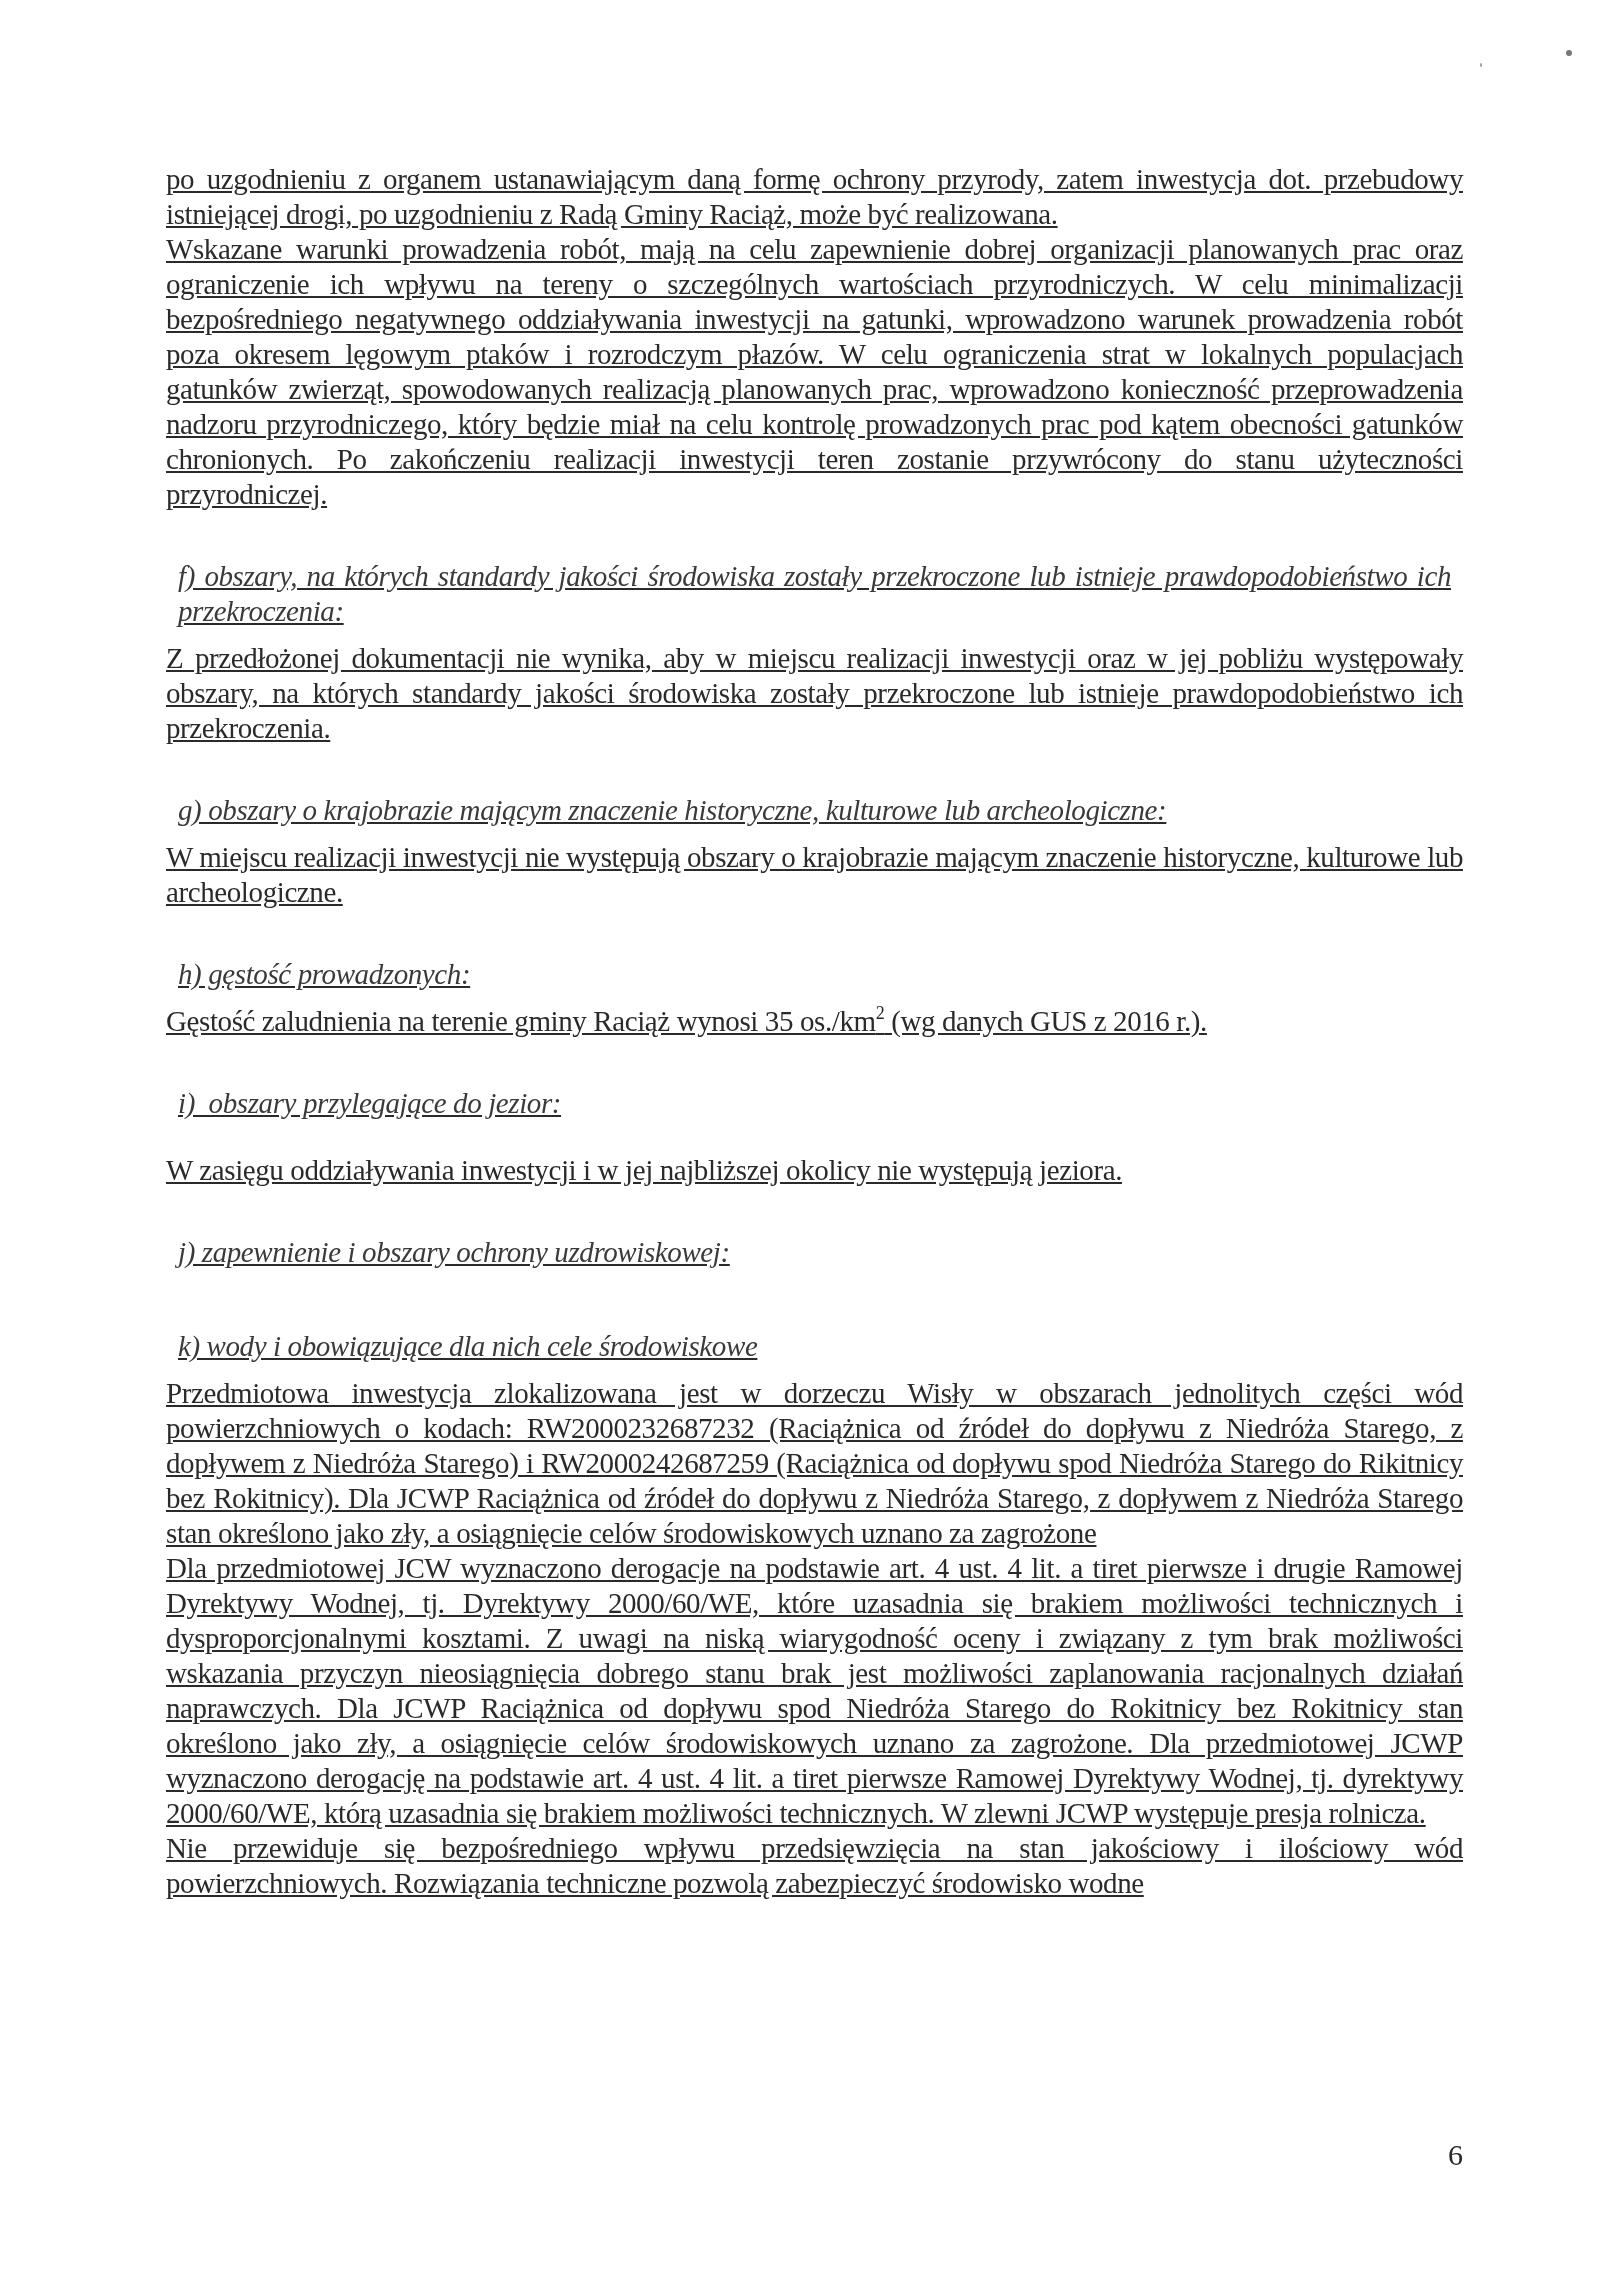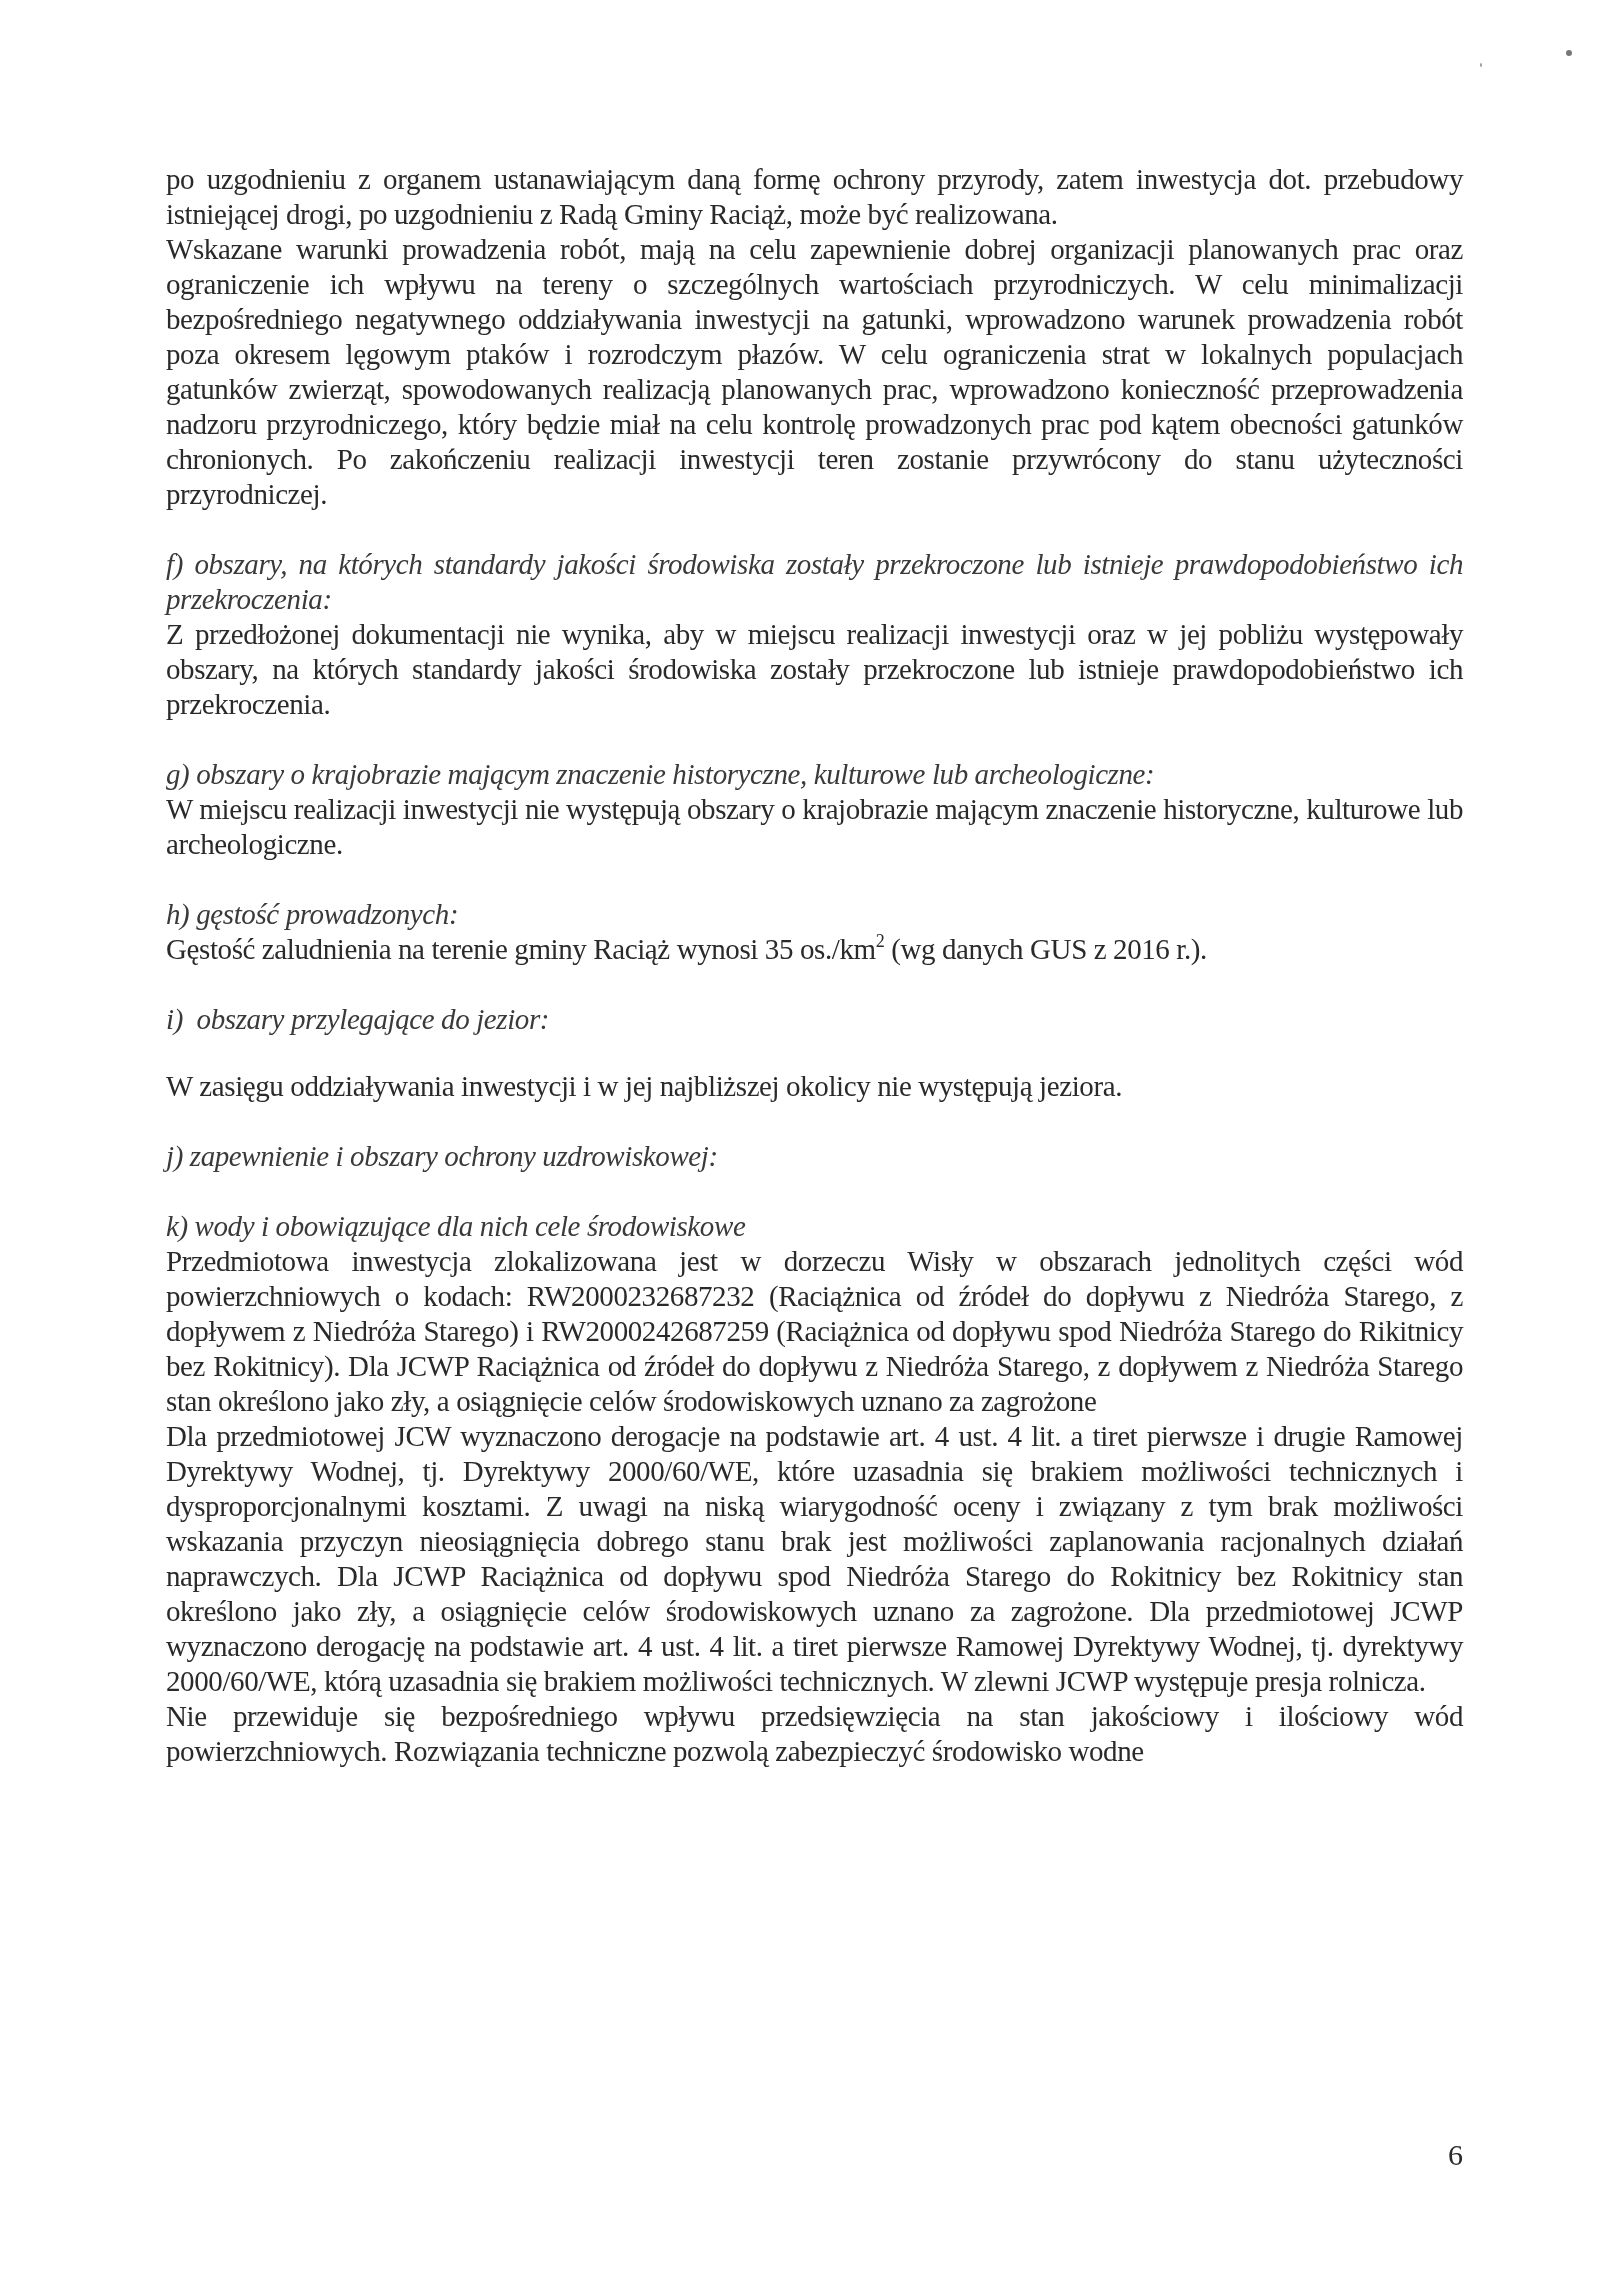--- a/index.html
+++ b/index.html
@@ -2,24 +2,25 @@
 <html style="font-size:10.4px"><head>
 <meta charset="utf-8">
 <style>
   html, body { margin: 0; padding: 0; background: #ffffff; }
   body { width: 1616px; height: 2284px; position: relative; overflow: hidden; }
   .page {
     position: absolute; left: 166px; top: 162px; width: 1297px;
     font-family: "Liberation Serif", "DejaVu Serif", serif;
     font-size: 29px; line-height: 35px; color: #2a2a2a;
     letter-spacing: -0.4px;
+    text-decoration: underline;
   }
   p { margin: 0; text-align: justify; }
   .gap { height: 35px; }
-  .heading { font-style: italic; color: #3a3a3a; margin: 0; text-align: justify; }
+  .heading { font-style: italic; color: #3a3a3a; margin: 12px; text-align: justify; }
   sup { font-size: 18px; line-height: 0; vertical-align: 11.7px; }
   .pagenum {
     position: absolute; right: 153px; top: 2138px;
     font-family: "Liberation Serif", "DejaVu Serif", serif;
     font-size: 30px; color: #2a2a2a;
   }
   .speck { position: absolute; background: #777; border-radius: 50%; }
 </style>
 </head>
 <body>

